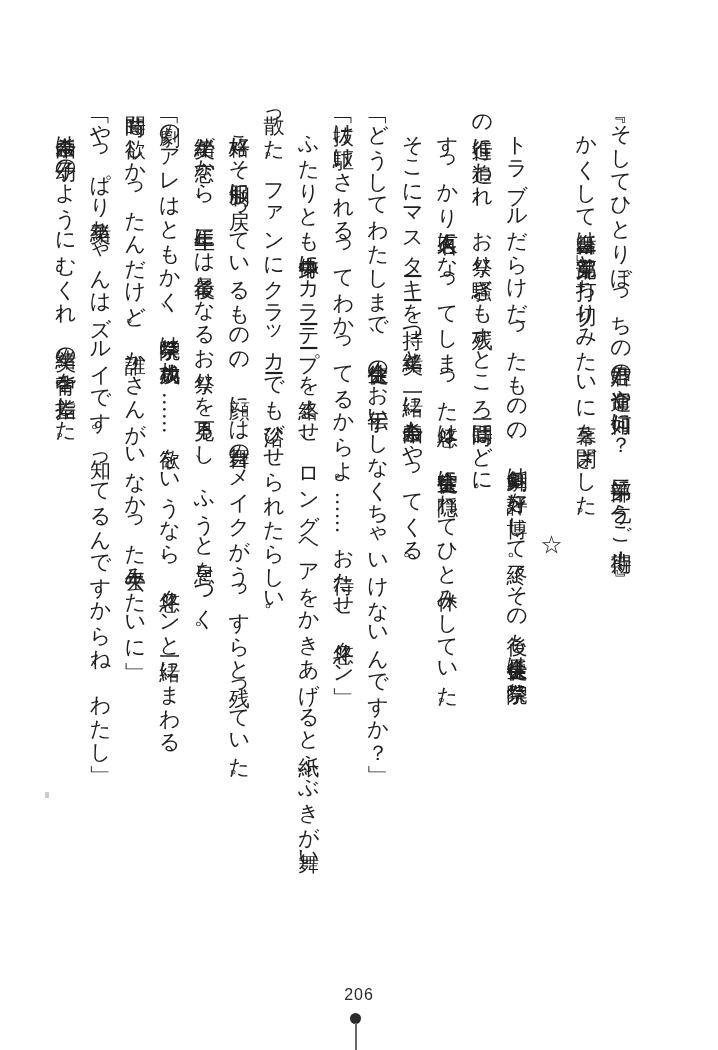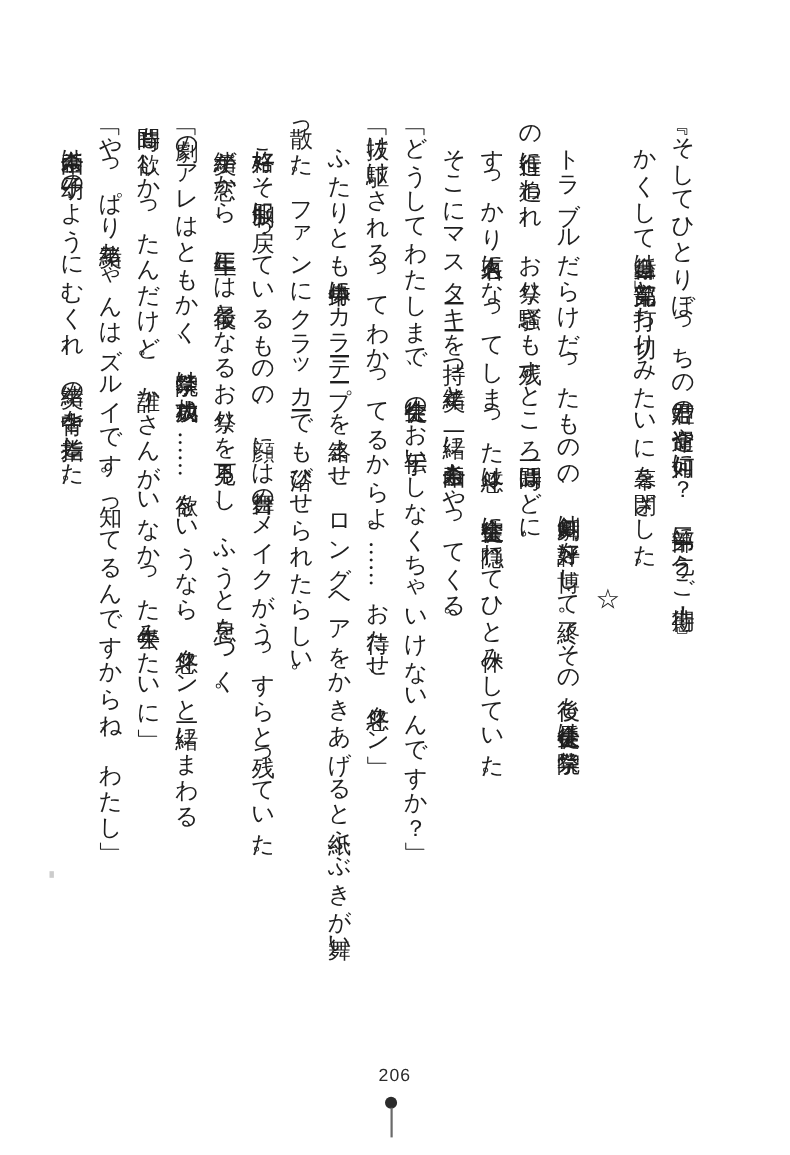--- a/index.html
+++ b/index.html
@@ -40,21 +40,21 @@
   .col.indent-full { padding-top: 21px; }
   .col.indent-half { padding-top: 10px; }
   
   .col.star-col {
     text-align: center;
     font-size: 22px;
   }
   .footer {
     position: absolute;
     left: 0;
-    bottom: 16px;
+    bottom: 0;
     width: 718px;
     height: 60px;
   }
   .page-number {
     position: absolute;
     left: 0;
     top: -4px;
     width: 718px;
     text-align: center;
     font-family: "Liberation Sans", "DejaVu Sans", sans-serif;

